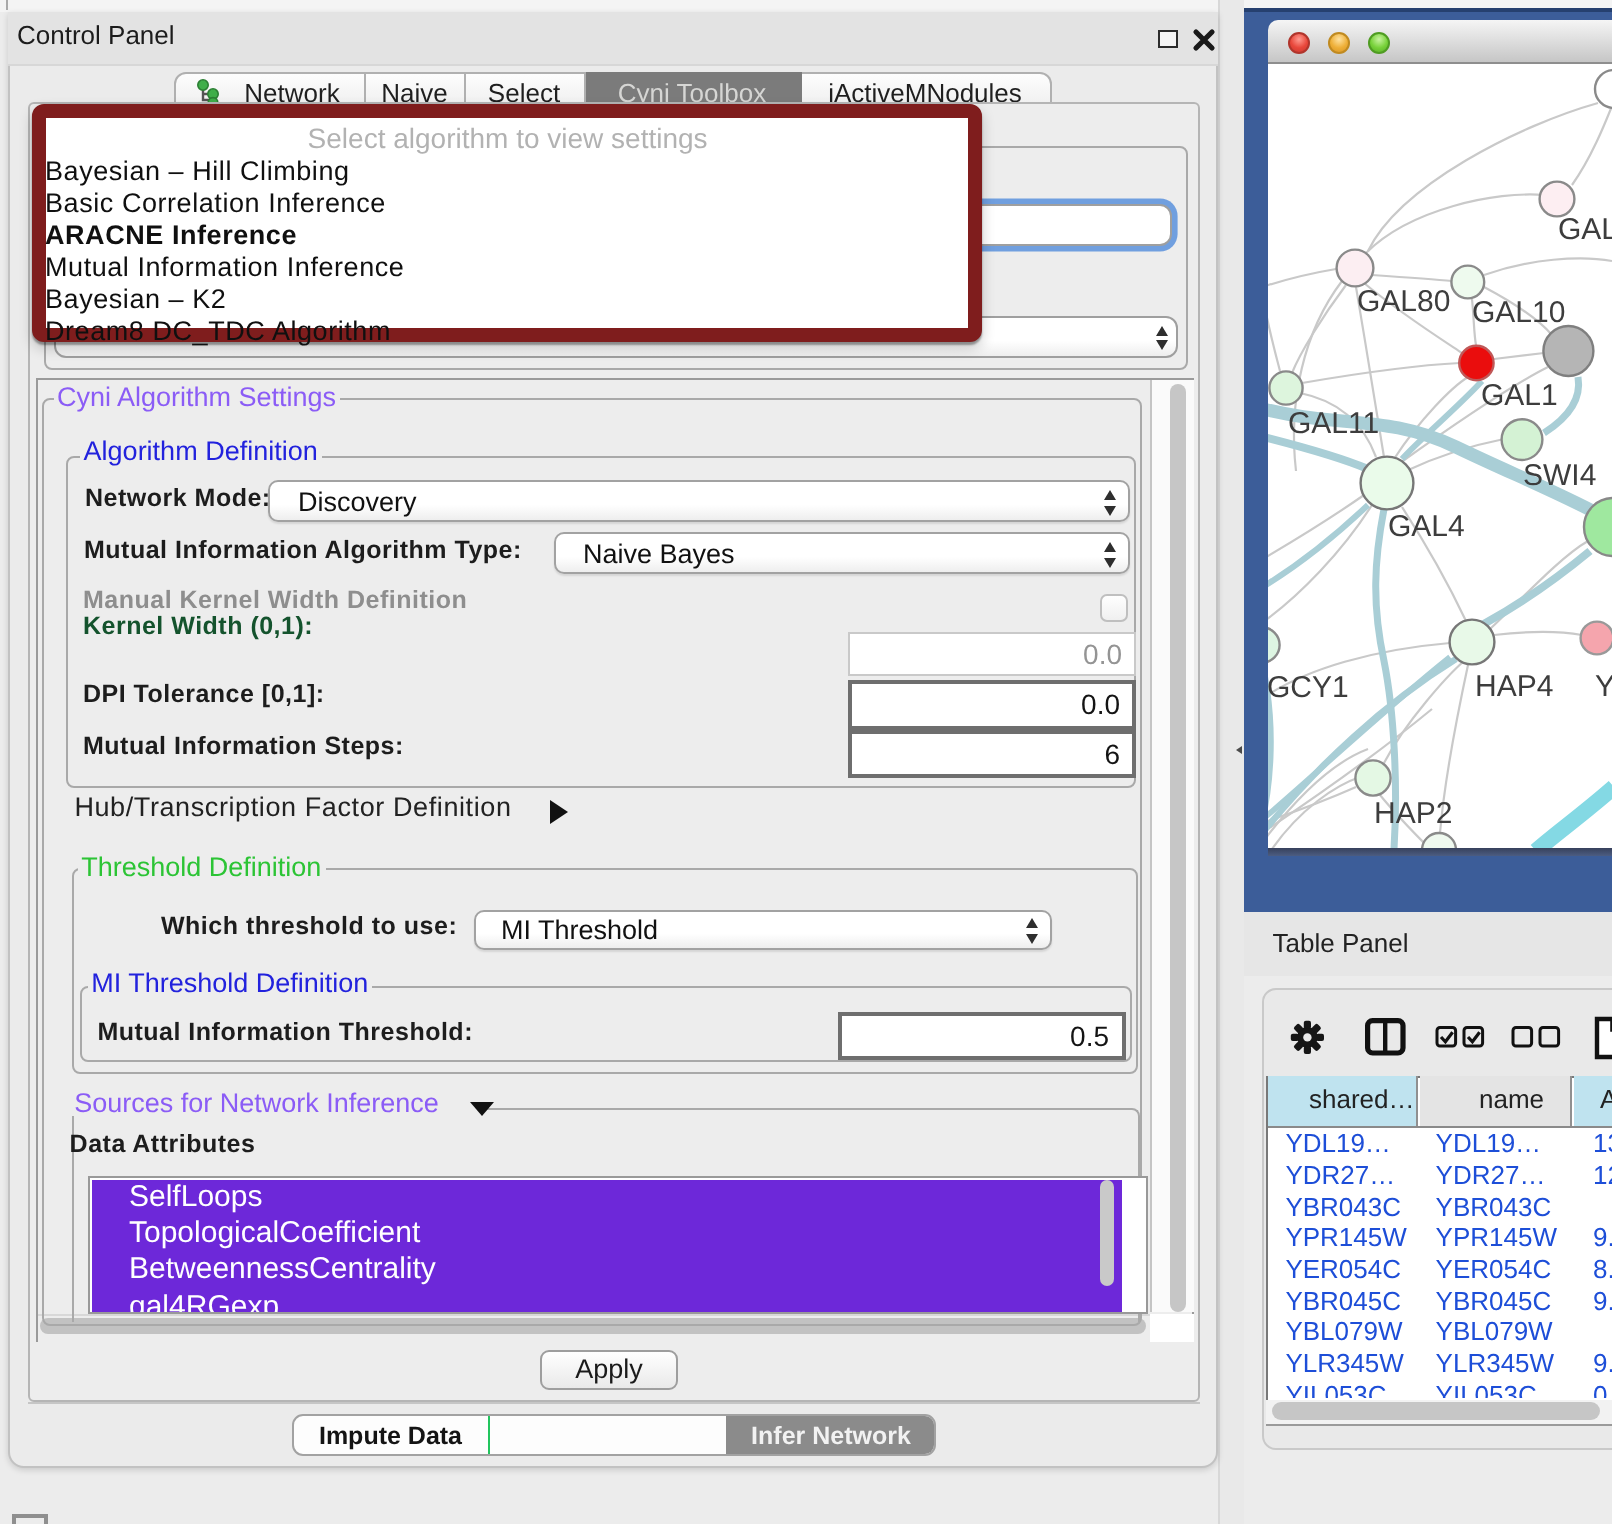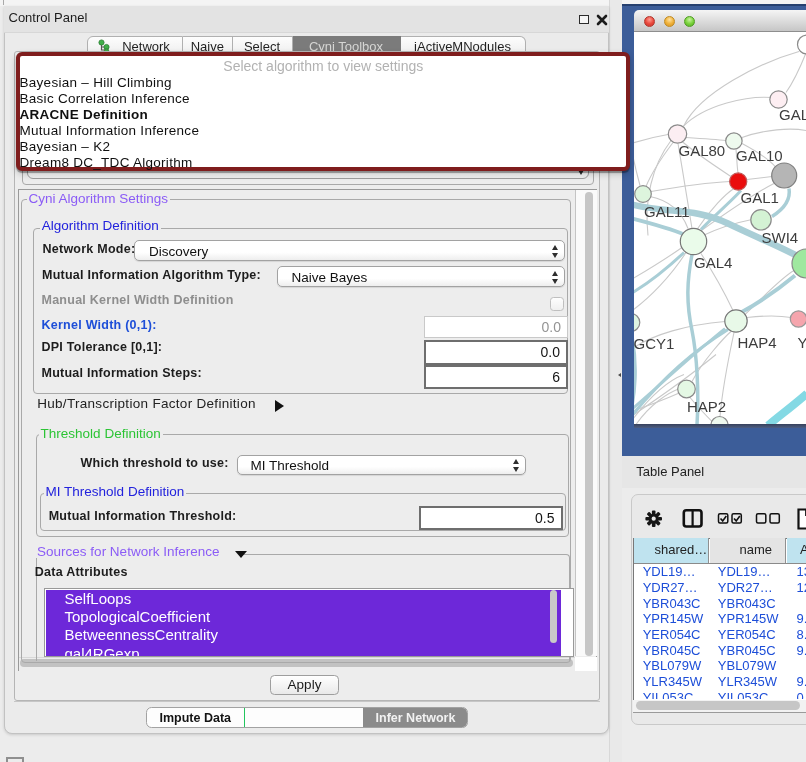--- a/index.html
+++ b/index.html
@@ -264,21 +264,21 @@
 <div class="a lbl" style="left:42px;top:269.2px">Mutual Information Algorithm Type:</div>
 <div class="a combo" style="left:276.5px;top:266px;width:288.5px;height:21px">
     <span class="tx">Naive Bayes</span>
     <div class="au" style="right:6px;top:3.5px"></div>
     <div class="ad" style="right:6px;top:12px"></div>
   </div>
 
 <div class="a lbl" style="left:41.5px;top:293.7px;color:#8e8e8e">Manual Kernel Width Definition</div>
 <div class="a" style="left:550px;top:296.5px;width:13.5px;height:14px;background:linear-gradient(#fefefe,#f0f0f0);border:1px solid #bfbfbf;border-radius:3.5px"></div>
 
-<div class="a lbl" style="left:41.5px;top:319px;color:#1d4ed8">Kernel Width (0,1):</div>
+<div class="a lbl" style="left:41.5px;top:307px;color:#14532d">Kernel Width (0,1):</div>
 <div class="a fld" style="left:424px;top:315.5px;width:144px;height:22.5px;border:1px solid #c9c9c9;color:#949494;line-height:21px">0.0</div>
 
 <div class="a lbl" style="left:41.5px;top:340.7px">DPI Tolerance [0,1]:</div>
 <div class="a fld" style="left:424px;top:339.5px;width:144px;height:25px;border:2px solid #6e6e6e;line-height:21.5px">0.0</div>
 
 <div class="a lbl" style="left:41.5px;top:366.9px">Mutual Information Steps:</div>
 <div class="a fld" style="left:424px;top:365px;width:144px;height:24px;border:2px solid #6e6e6e;line-height:20.5px">6</div>
 
 <div class="a" style="left:37.2px;top:396.5px;font-size:13.5px;color:#222;white-space:nowrap;line-height:1;letter-spacing:0.3px">Hub/Transcription Factor Definition</div>
 <div class="a" style="left:274.5px;top:400px;width:0;height:0;border-top:6px solid transparent;border-bottom:6px solid transparent;border-left:9.5px solid #111"></div>
@@ -314,23 +314,23 @@
 <div class="a" style="left:270px;top:675px;width:69px;height:19.5px;background:linear-gradient(#ffffff,#e9e9e9);border:1px solid #9e9e9e;border-radius:4.5px;text-align:center;font-size:13.5px;color:#1b1b1b;line-height:17px">Apply</div>
 <div class="a" style="left:14px;top:700.5px;width:585.5px;height:1px;background:#c6c6c6"></div>
 
 <div class="a" style="left:146px;top:706.5px;width:321.5px;height:21px;background:#fdfdfd;border:1px solid #a2a2a2;border-radius:5.5px;overflow:hidden">
   <div style="position:absolute;left:0;top:0;width:96.5px;height:21px;text-align:center;line-height:20px;font-size:12.5px;font-weight:bold;color:#141414;border-right:1px solid #22c55e">Impute Data</div>
   <div style="position:absolute;left:215.5px;top:0;width:106px;height:21px;text-align:center;line-height:20px;font-size:12.5px;font-weight:bold;color:#f2f2f2;background:#8b8b8b">Infer Network</div>
 </div>
 
 <div class="a" style="left:5.5px;top:757px;width:18px;height:12px;border:2px solid #8f8f8f;background:#ececec"></div>
 
-<div class="a" style="left:16.3px;top:52.3px;width:614px;height:119.2px;background:#fff;border:4px solid #7f1d1d;border-radius:6px;box-shadow:0 1.5px 1px rgba(0,0,0,0.35),0 3px 7px rgba(0,0,0,0.2)">
+<div class="a" style="left:16.3px;top:52.3px;width:475px;height:119.2px;background:#fff;border:7px solid #7f1d1d;border-radius:6px;box-shadow:0 1.5px 1px rgba(0,0,0,0.35),0 3px 7px rgba(0,0,0,0.2)">
   <div style="position:absolute;left:0;top:2.8px;width:100%;text-align:center;font-size:14px;color:#b2b2b2;line-height:1">Select algorithm to view settings</div>
   <div style="position:absolute;left:-0.8px;top:18.5px;font-size:13.5px;color:#101010;line-height:16.1px;white-space:nowrap;letter-spacing:0.28px">
     Bayesian – Hill Climbing<br>
     Basic Correlation Inference<br>
-    <b>ARACNE Definition</b><br>
+    <b>ARACNE Inference</b><br>
     Mutual Information Inference<br>
     Bayesian – K2<br>
     Dream8 DC_TDC Algorithm
   </div>
 </div>
 
 </body></html>

